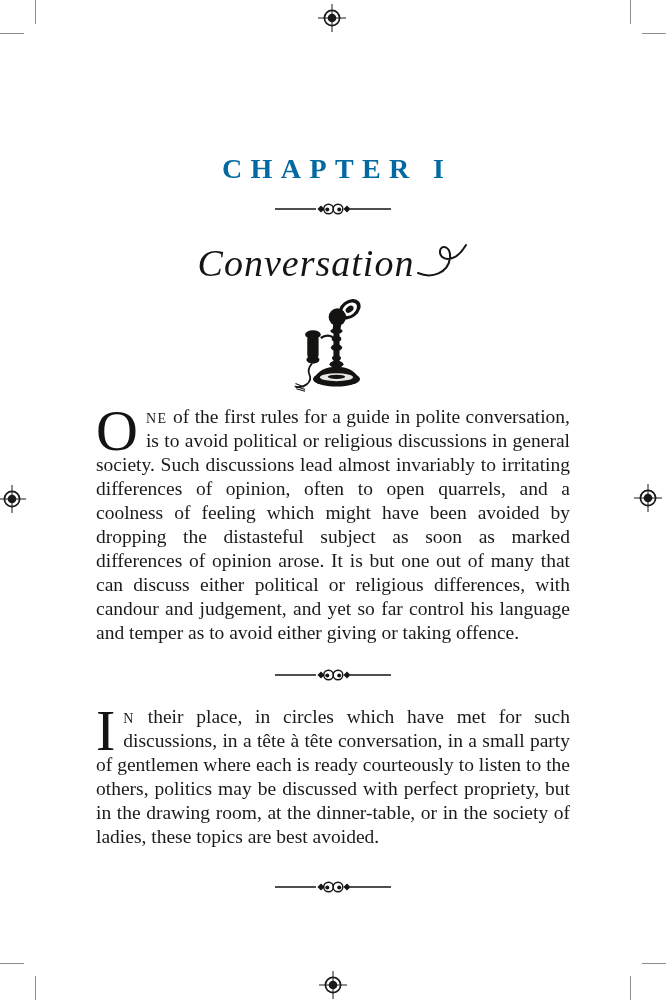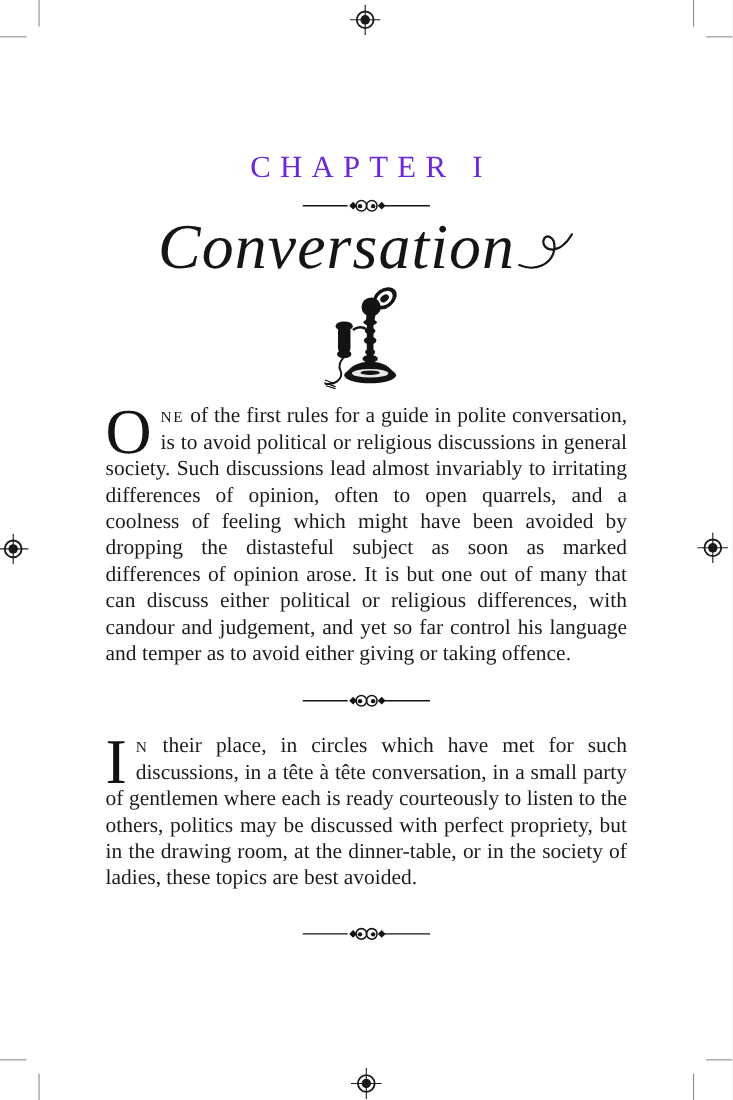--- a/index.html
+++ b/index.html
@@ -31,38 +31,38 @@
   .reg { position: absolute; width: 28px; height: 28px; }
   .reg.top    { left: 318px; top: 4px; }
   .reg.left   { left: -2px;  top: 485px; }
   .reg.right  { left: 634px; top: 484px; }
   .reg.bottom { left: 319px; top: 971px; }
 
   
   .content { padding-top: 137px; }
 
   .chapter-title {
-    margin: 0;
+    margin: 16px;
     text-align: center;
     font-size: 28px;
-    font-weight: normal;
+    font-weight: bold;
     letter-spacing: 0.30em;
     text-indent: 0.30em;
-    color: #6d28d9;
+    color: #0369a1;
   }
 
   .divider { display: block; margin: 10px auto 0; }
   .divider.d2 { margin-top: 22px; }
   .divider.d3 { margin-top: 30px; }
 
   .script-title {
-    margin-top: 2px;
+    margin-top: 18px;
     text-align: center;
     font-style: italic;
-    font-size: 58px;
+    font-size: 38px;
     line-height: 56px;
     letter-spacing: 1px;
     color: #161513;
     white-space: nowrap;
   }
   .script-title .end-swash { vertical-align: -2px; margin-left: 2px; }
 
   .phone { display: block; margin: 4px auto 0; }
 
   .body-par {

